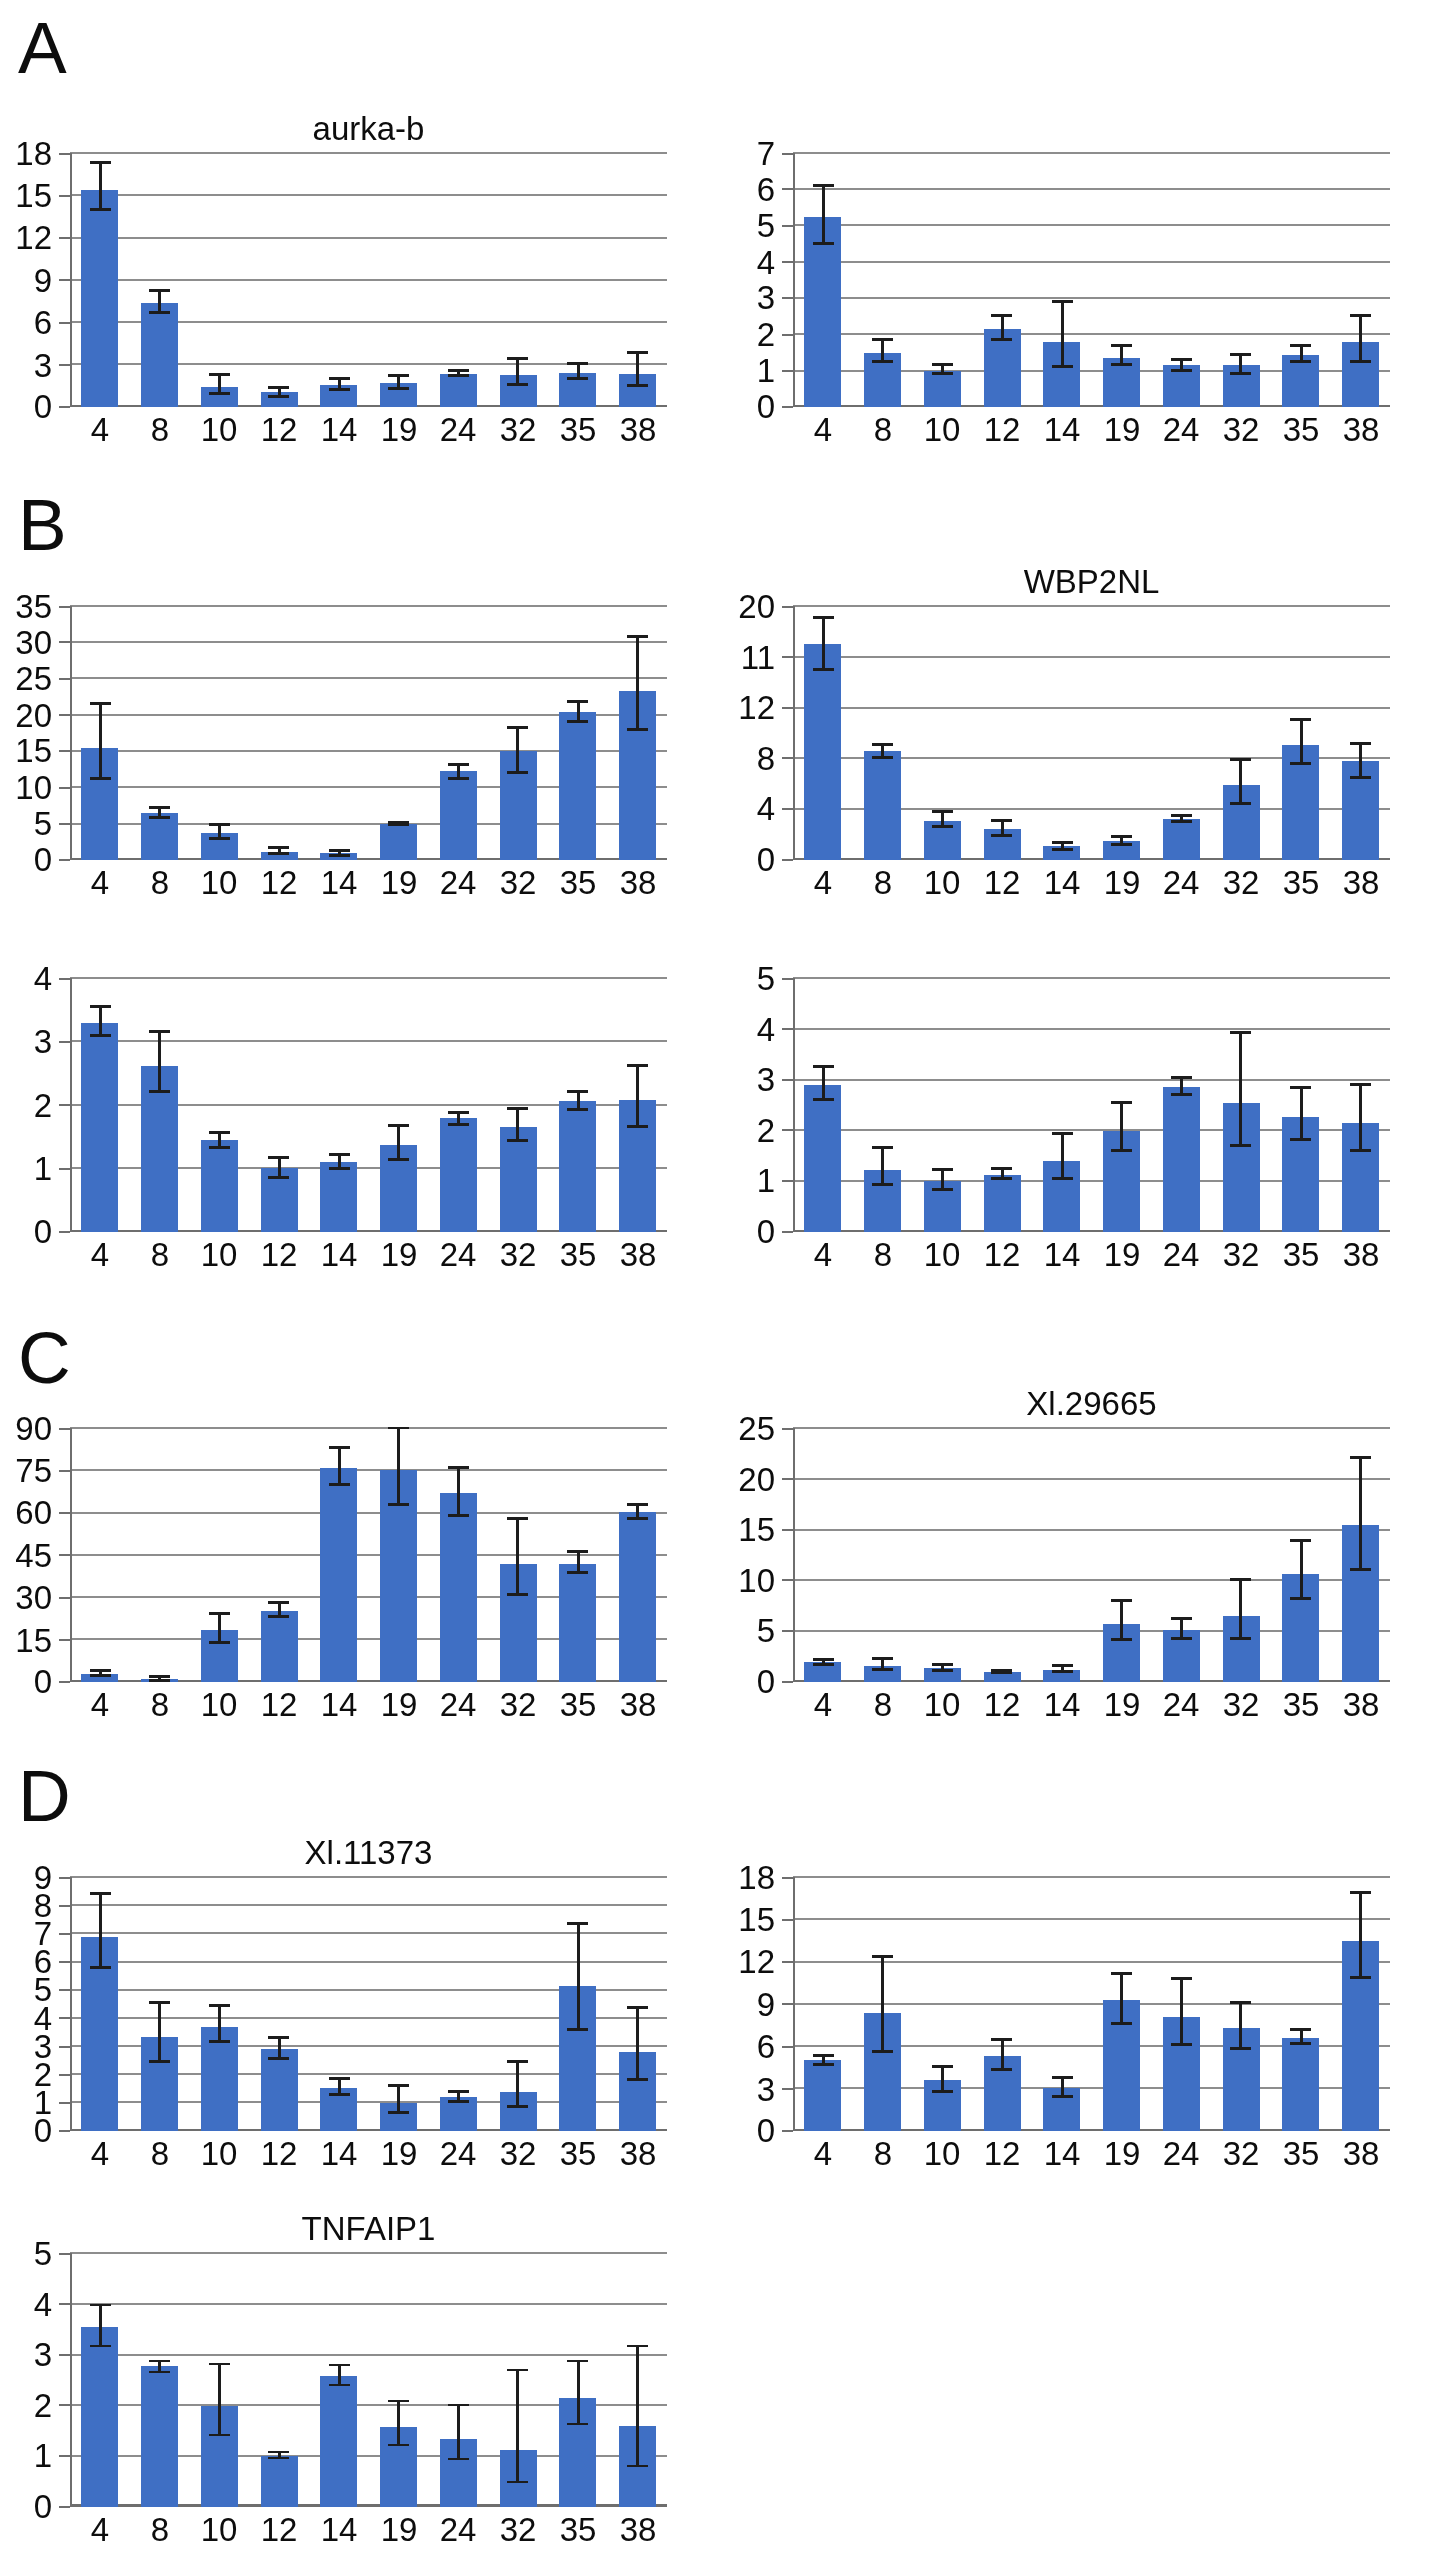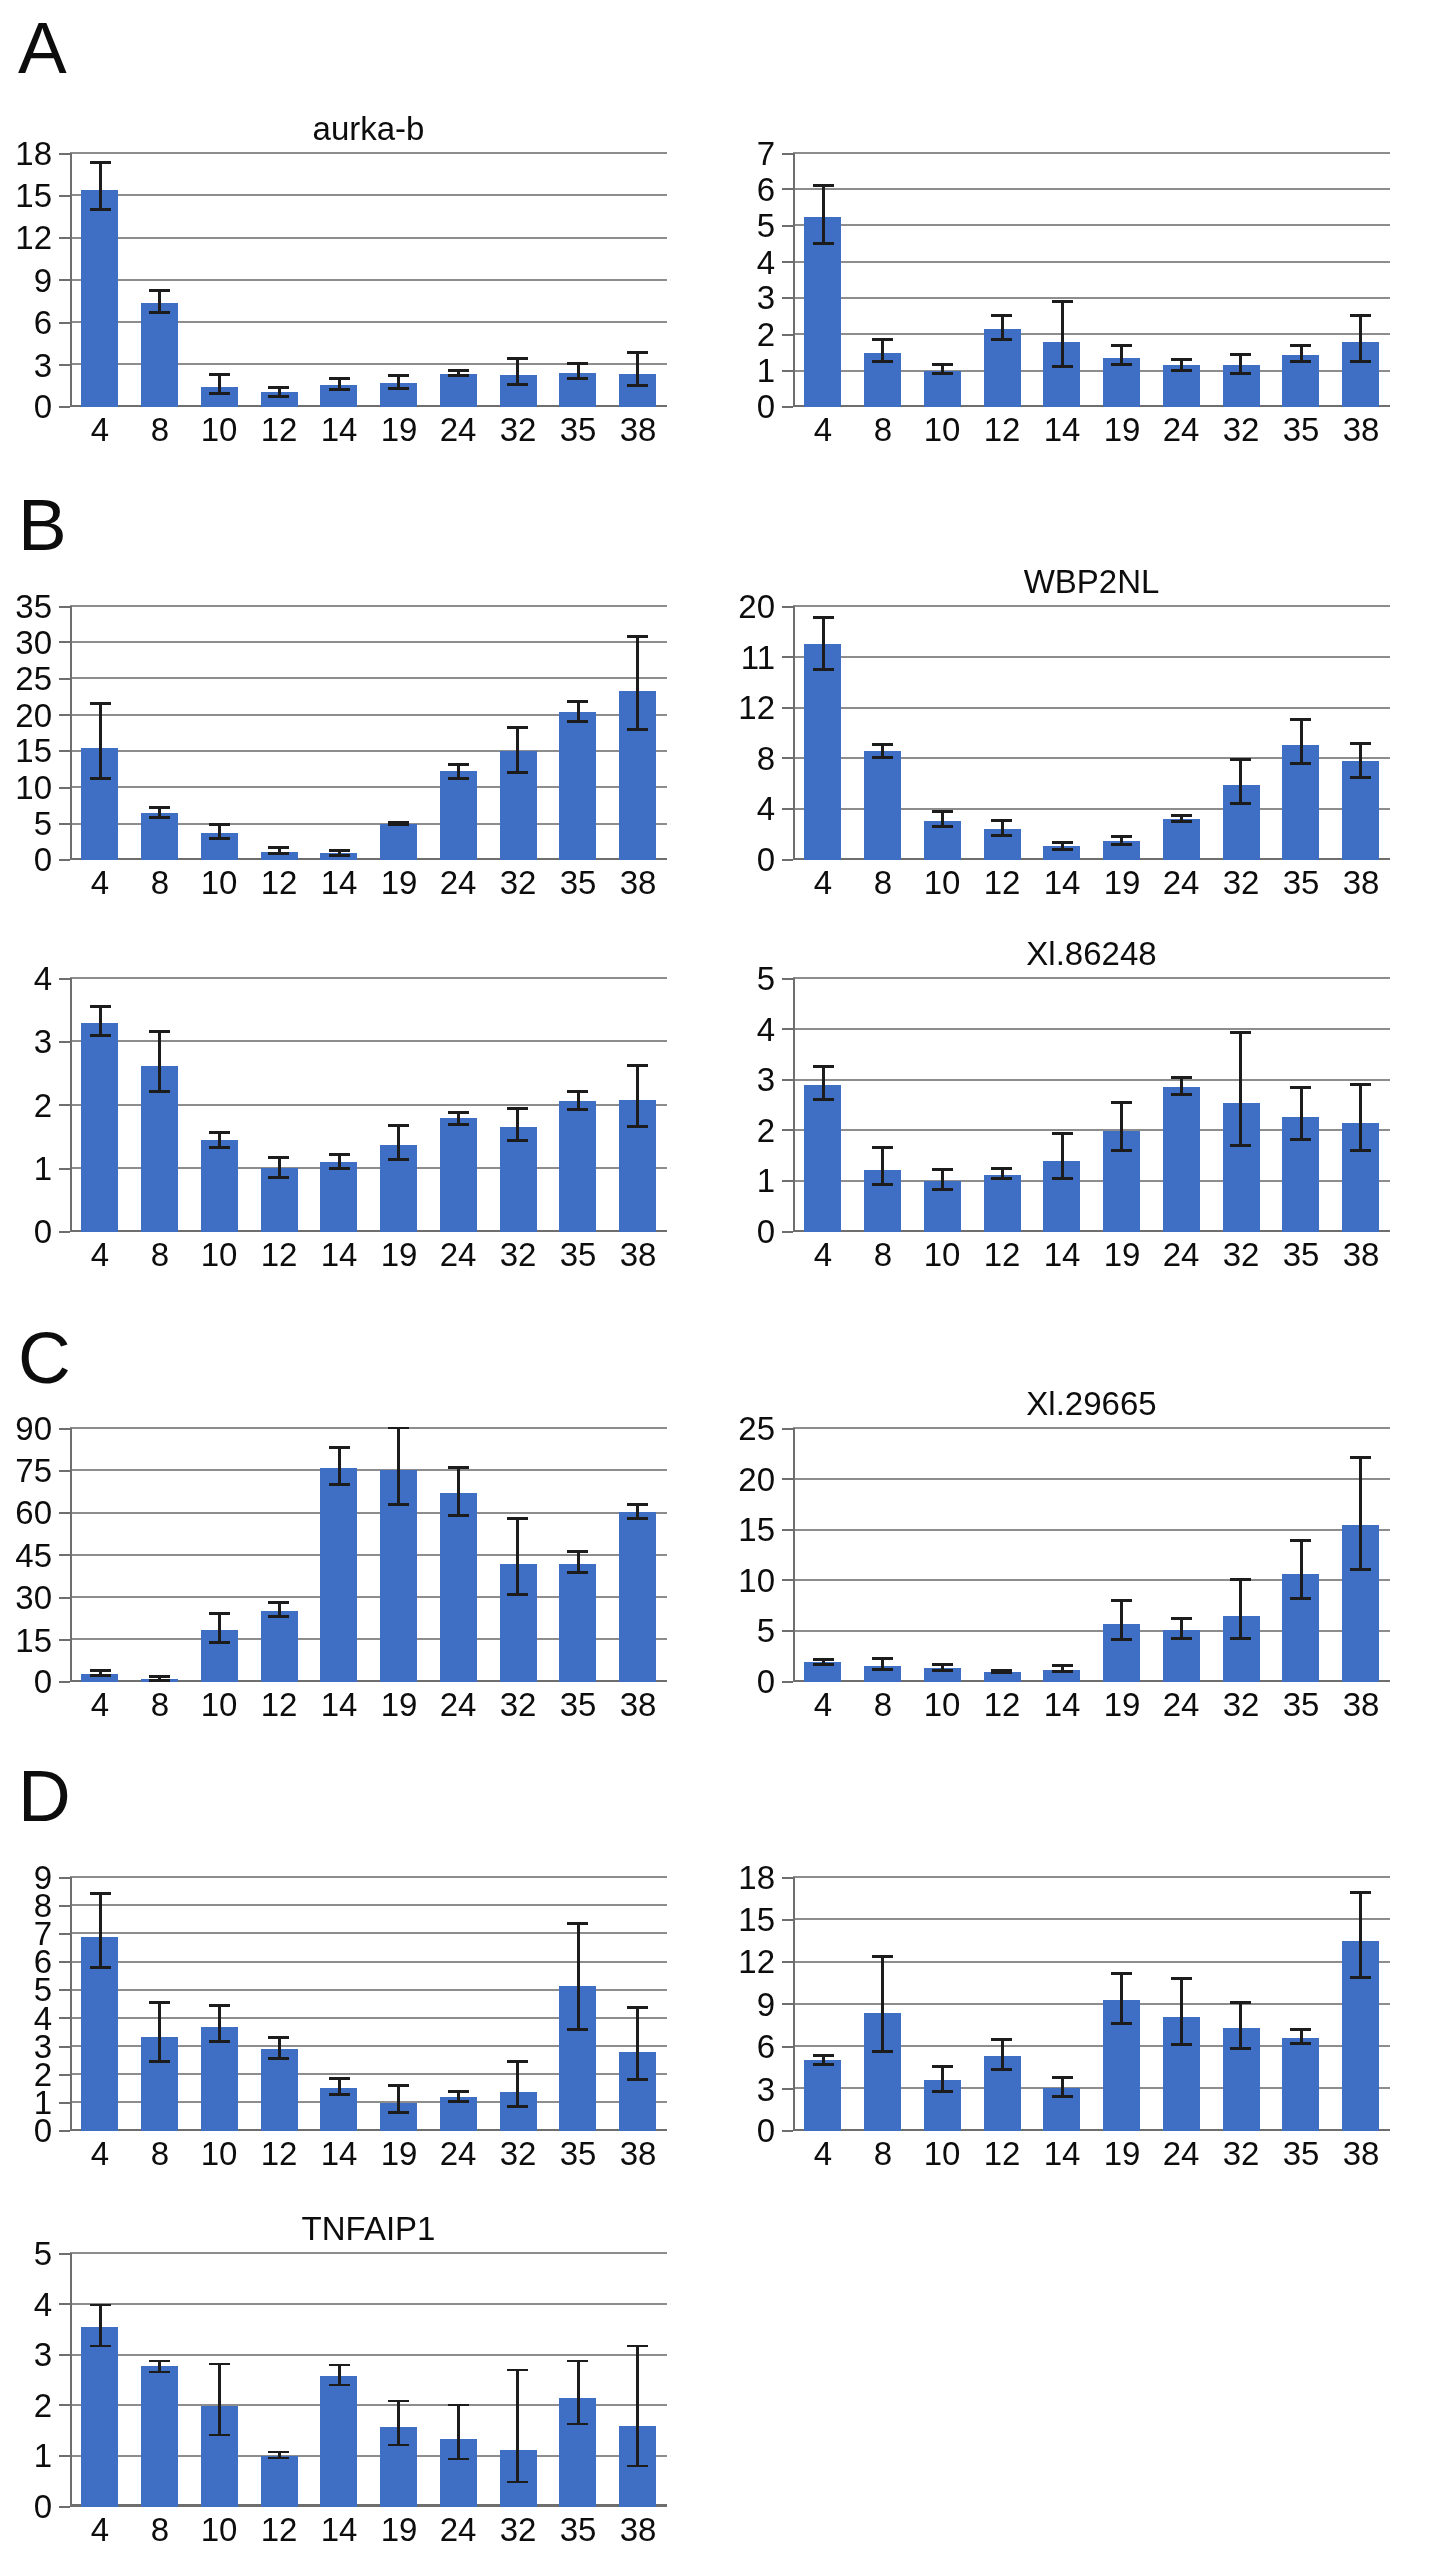--- a/index.html
+++ b/index.html
@@ -419,21 +419,20 @@
           <div class="xlab" style="left: 189px; width: 60px; top: 317px;">10</div>
           <div class="xlab" style="left: 249px; width: 60px; top: 317px;">12</div>
           <div class="xlab" style="left: 309px; width: 60px; top: 317px;">14</div>
           <div class="xlab" style="left: 369px; width: 60px; top: 317px;">19</div>
           <div class="xlab" style="left: 428px; width: 60px; top: 317px;">24</div>
           <div class="xlab" style="left: 488px; width: 60px; top: 317px;">32</div>
           <div class="xlab" style="left: 548px; width: 60px; top: 317px;">35</div>
           <div class="xlab" style="left: 608px; width: 60px; top: 317px;">38</div>
         </div>
       <div class="chart">
-          <div class="ctitle" style="left: 70px; width: 597px; height: 59px;">Xl.86248</div>
           <div class="plot" style="left: 70px; top: 59px; width: 597px; height: 254px;">
             <div class="grid" style="top: 202px; width: 597px; background: rgb(141, 141, 141);"></div>
             <div class="grid" style="top: 151px; width: 597px; background: rgb(141, 141, 141);"></div>
             <div class="grid" style="top: 101px; width: 597px; background: rgb(141, 141, 141);"></div>
             <div class="grid" style="top: 50px; width: 597px; background: rgb(141, 141, 141);"></div>
             <div class="grid" style="top: -0.7px; width: 597px; background: rgb(141, 141, 141);"></div>
             <div class="yaxis" style="background: rgb(110, 110, 110);"></div>
             <div class="xaxis" style="background: rgb(110, 110, 110);"></div>
             <div class="bar" style="left: 11.2px; width: 37px; height: 147px; background: rgb(63, 111, 196);"></div>
             <div class="eline" style="left: 29px; top: 88px; height: 34px; background: rgb(28, 28, 28);"></div>
@@ -655,20 +654,21 @@
           <div class="xlab" style="left: 548px; width: 60px; top: 317px;">35</div>
           <div class="xlab" style="left: 608px; width: 60px; top: 317px;">38</div>
         </div>
     </div>
   </section>
 
   <section class="panel panel-d">
     <div class="panel-letter letter-d">D</div>
     <div class="row">
       <div class="chart">
+          <div class="ctitle" style="left: 70px; width: 597px; height: 59px;">Xl.11373</div>
           <div class="plot" style="left: 70px; top: 59px; width: 597px; height: 254px;">
             <div class="grid" style="top: 224px; width: 597px; background: rgb(141, 141, 141);"></div>
             <div class="grid" style="top: 196px; width: 597px; background: rgb(141, 141, 141);"></div>
             <div class="grid" style="top: 168px; width: 597px; background: rgb(141, 141, 141);"></div>
             <div class="grid" style="top: 140px; width: 597px; background: rgb(141, 141, 141);"></div>
             <div class="grid" style="top: 112px; width: 597px; background: rgb(141, 141, 141);"></div>
             <div class="grid" style="top: 84px; width: 597px; background: rgb(141, 141, 141);"></div>
             <div class="grid" style="top: 55px; width: 597px; background: rgb(141, 141, 141);"></div>
             <div class="grid" style="top: 27px; width: 597px; background: rgb(141, 141, 141);"></div>
             <div class="grid" style="top: -0.7px; width: 597px; background: rgb(141, 141, 141);"></div>

